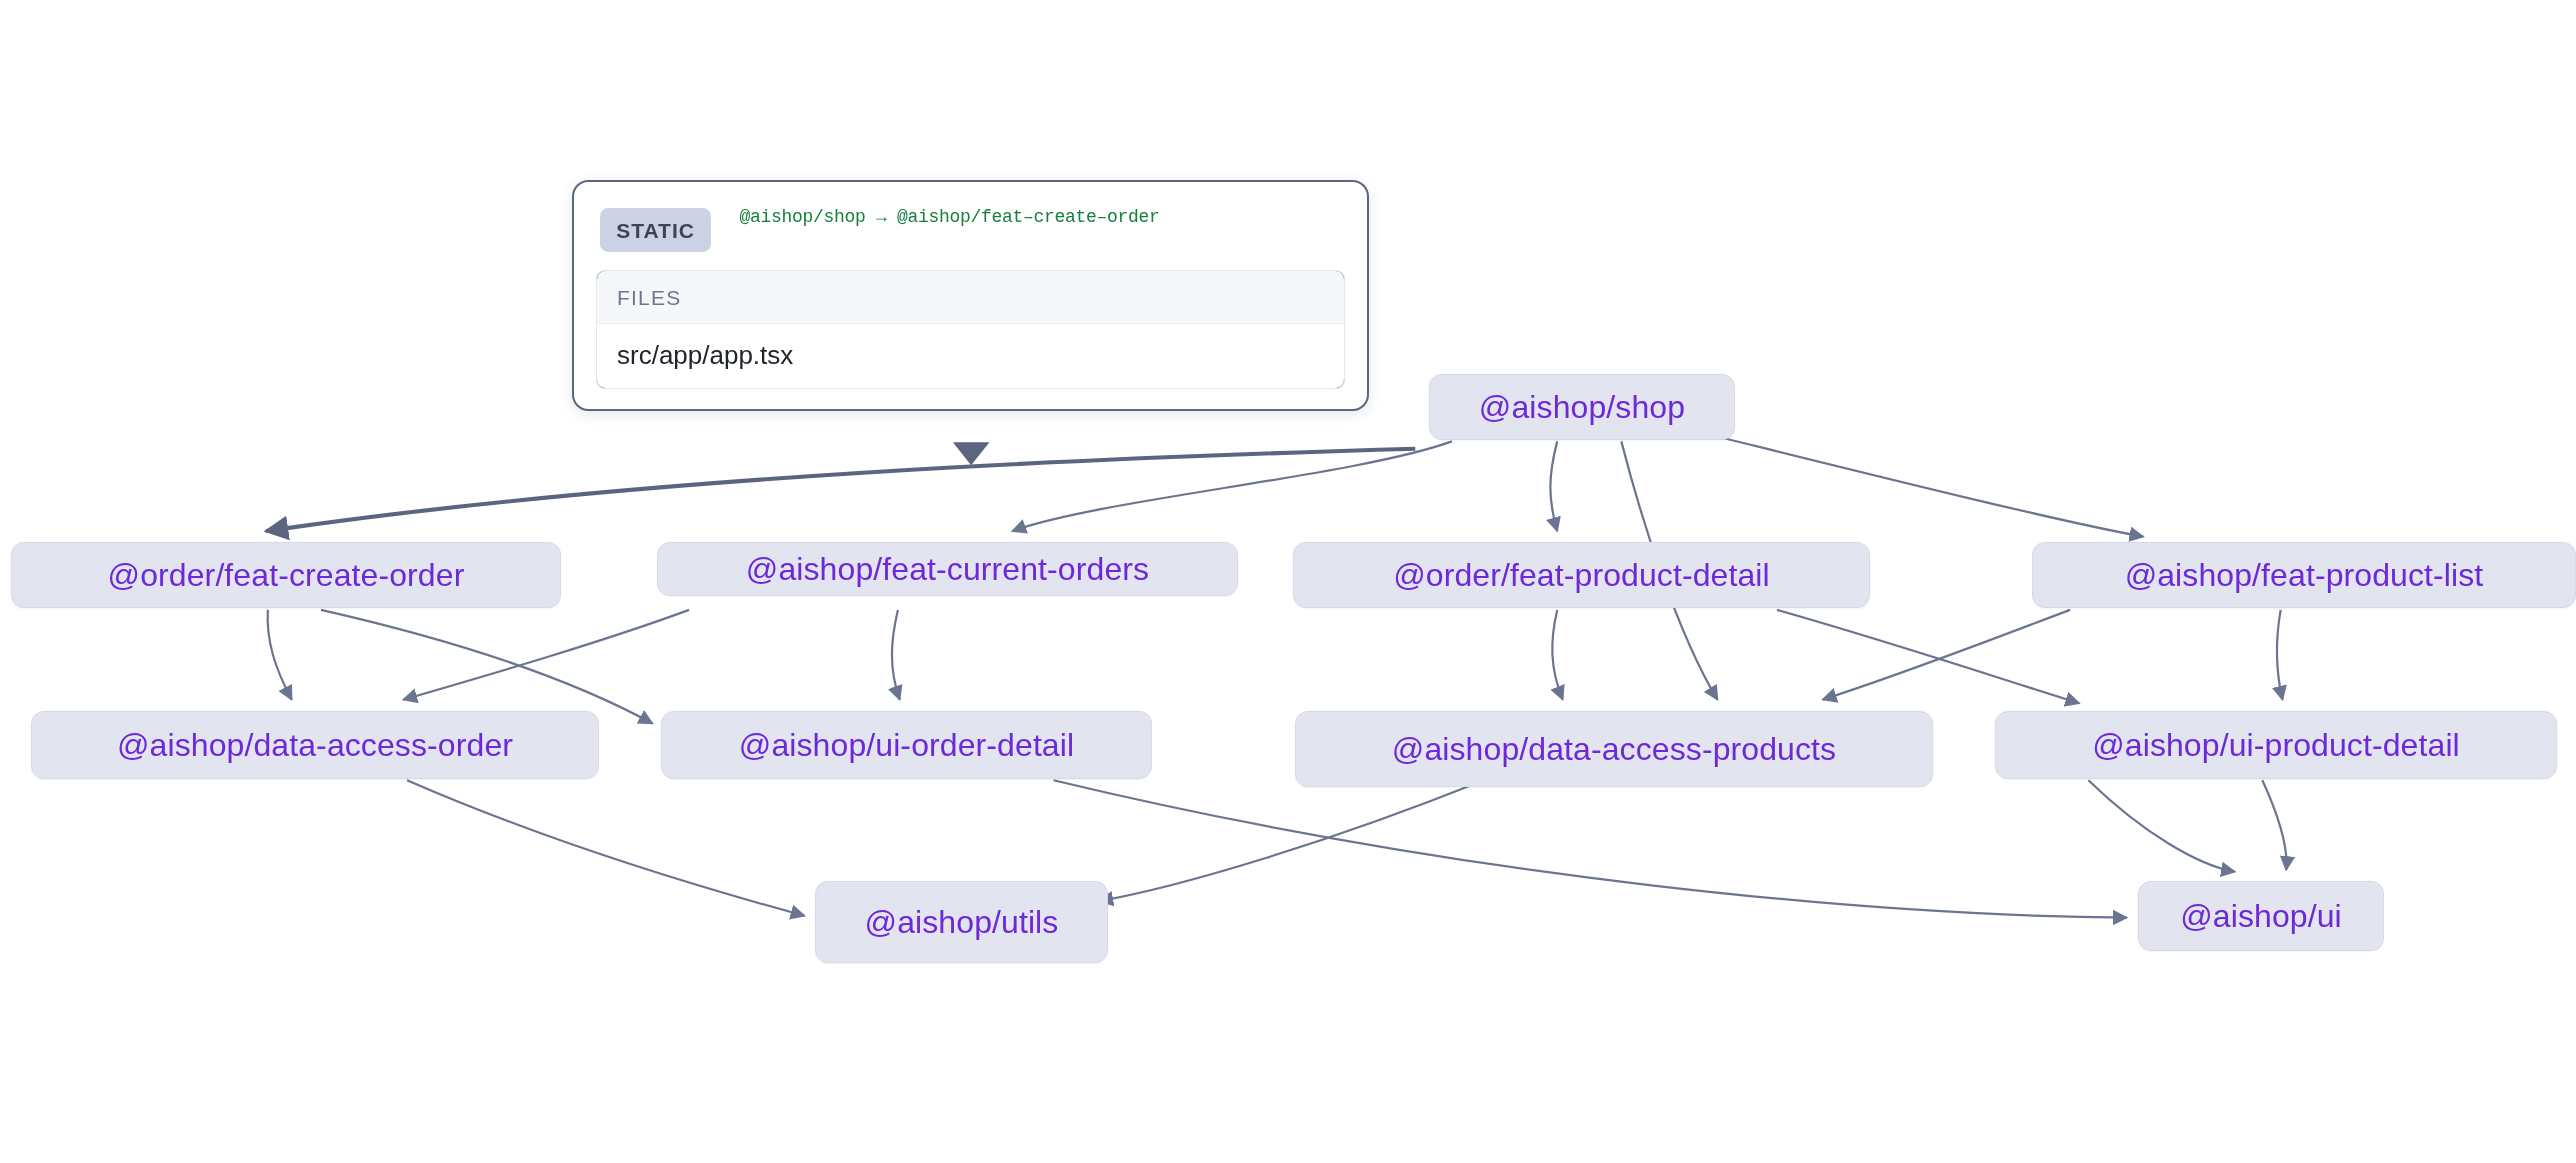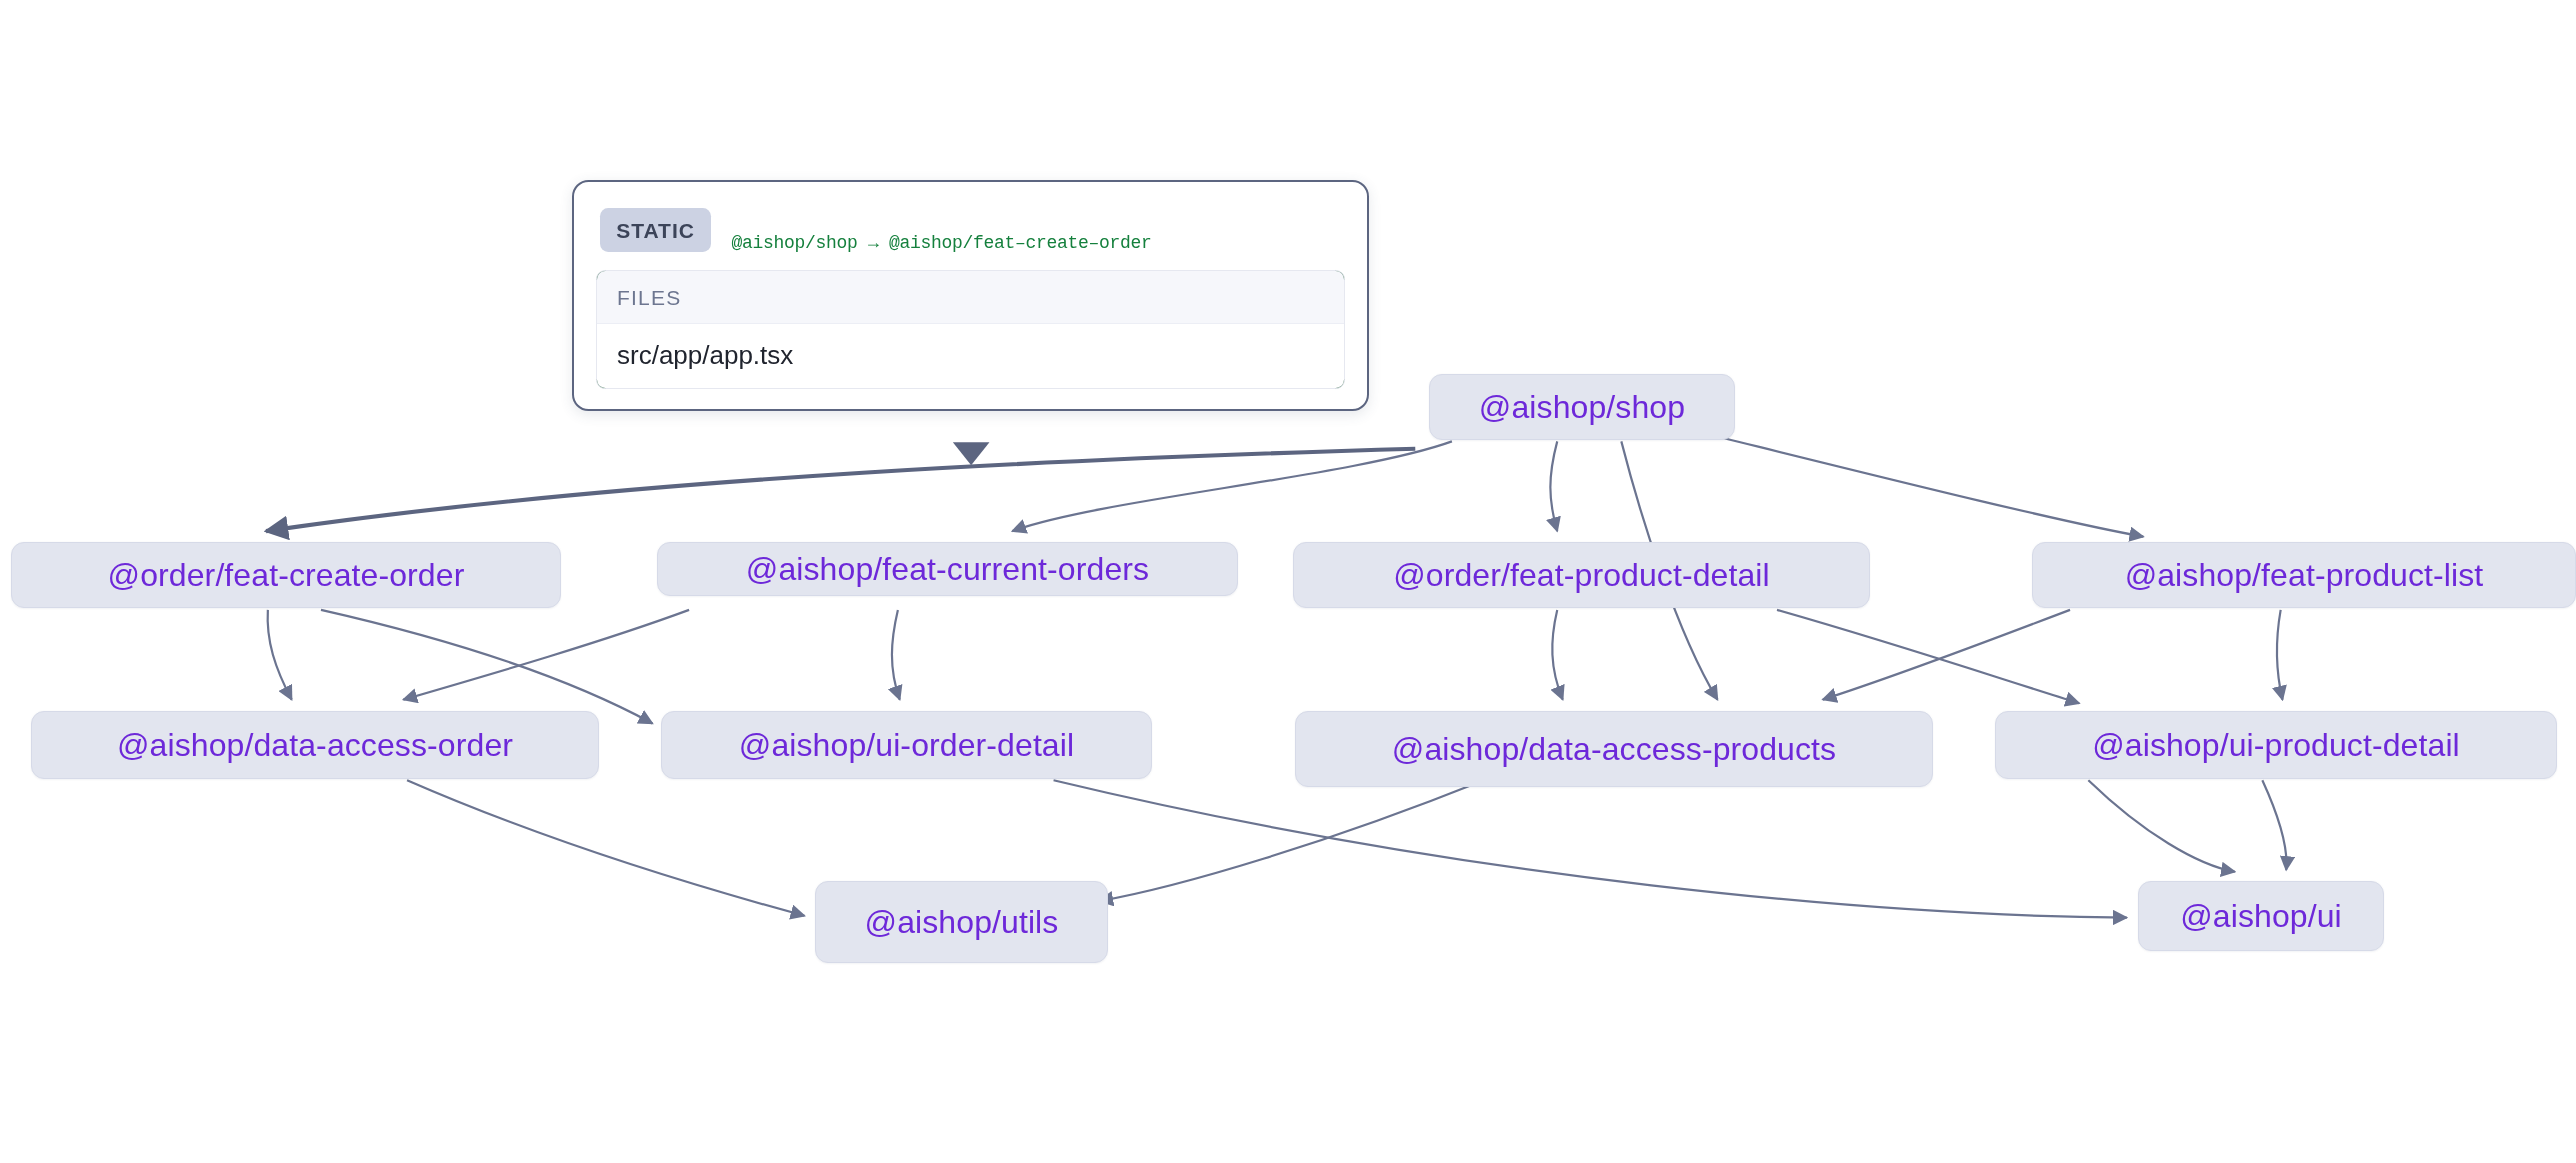--- a/index.html
+++ b/index.html
@@ -58,22 +58,22 @@
     width: 797px;
     box-sizing: border-box;
     background: #ffffff;
     border: 2.7px solid #5c6580;
     border-radius: 16.5px;
     padding: 20px 22px 20px 22px;
     box-shadow: 0 3.7px 13px rgba(60,70,95,0.12);
   }
   .tooltip-header {
     display: flex;
-    align-items: flex-end;
-    gap: 20px;
+    align-items: flex-start;
+    gap: 28px;
     padding: 5.5px 3.7px 18.3px 3.7px;
   }
   .badge-static {
     background: #ccd2e3;
     color: #3c4459;
     border-radius: 8.2px;
     font-size: 21px;
     font-weight: bold;
     letter-spacing: 1px;
     padding: 12px 16.5px 11px 16.5px;

